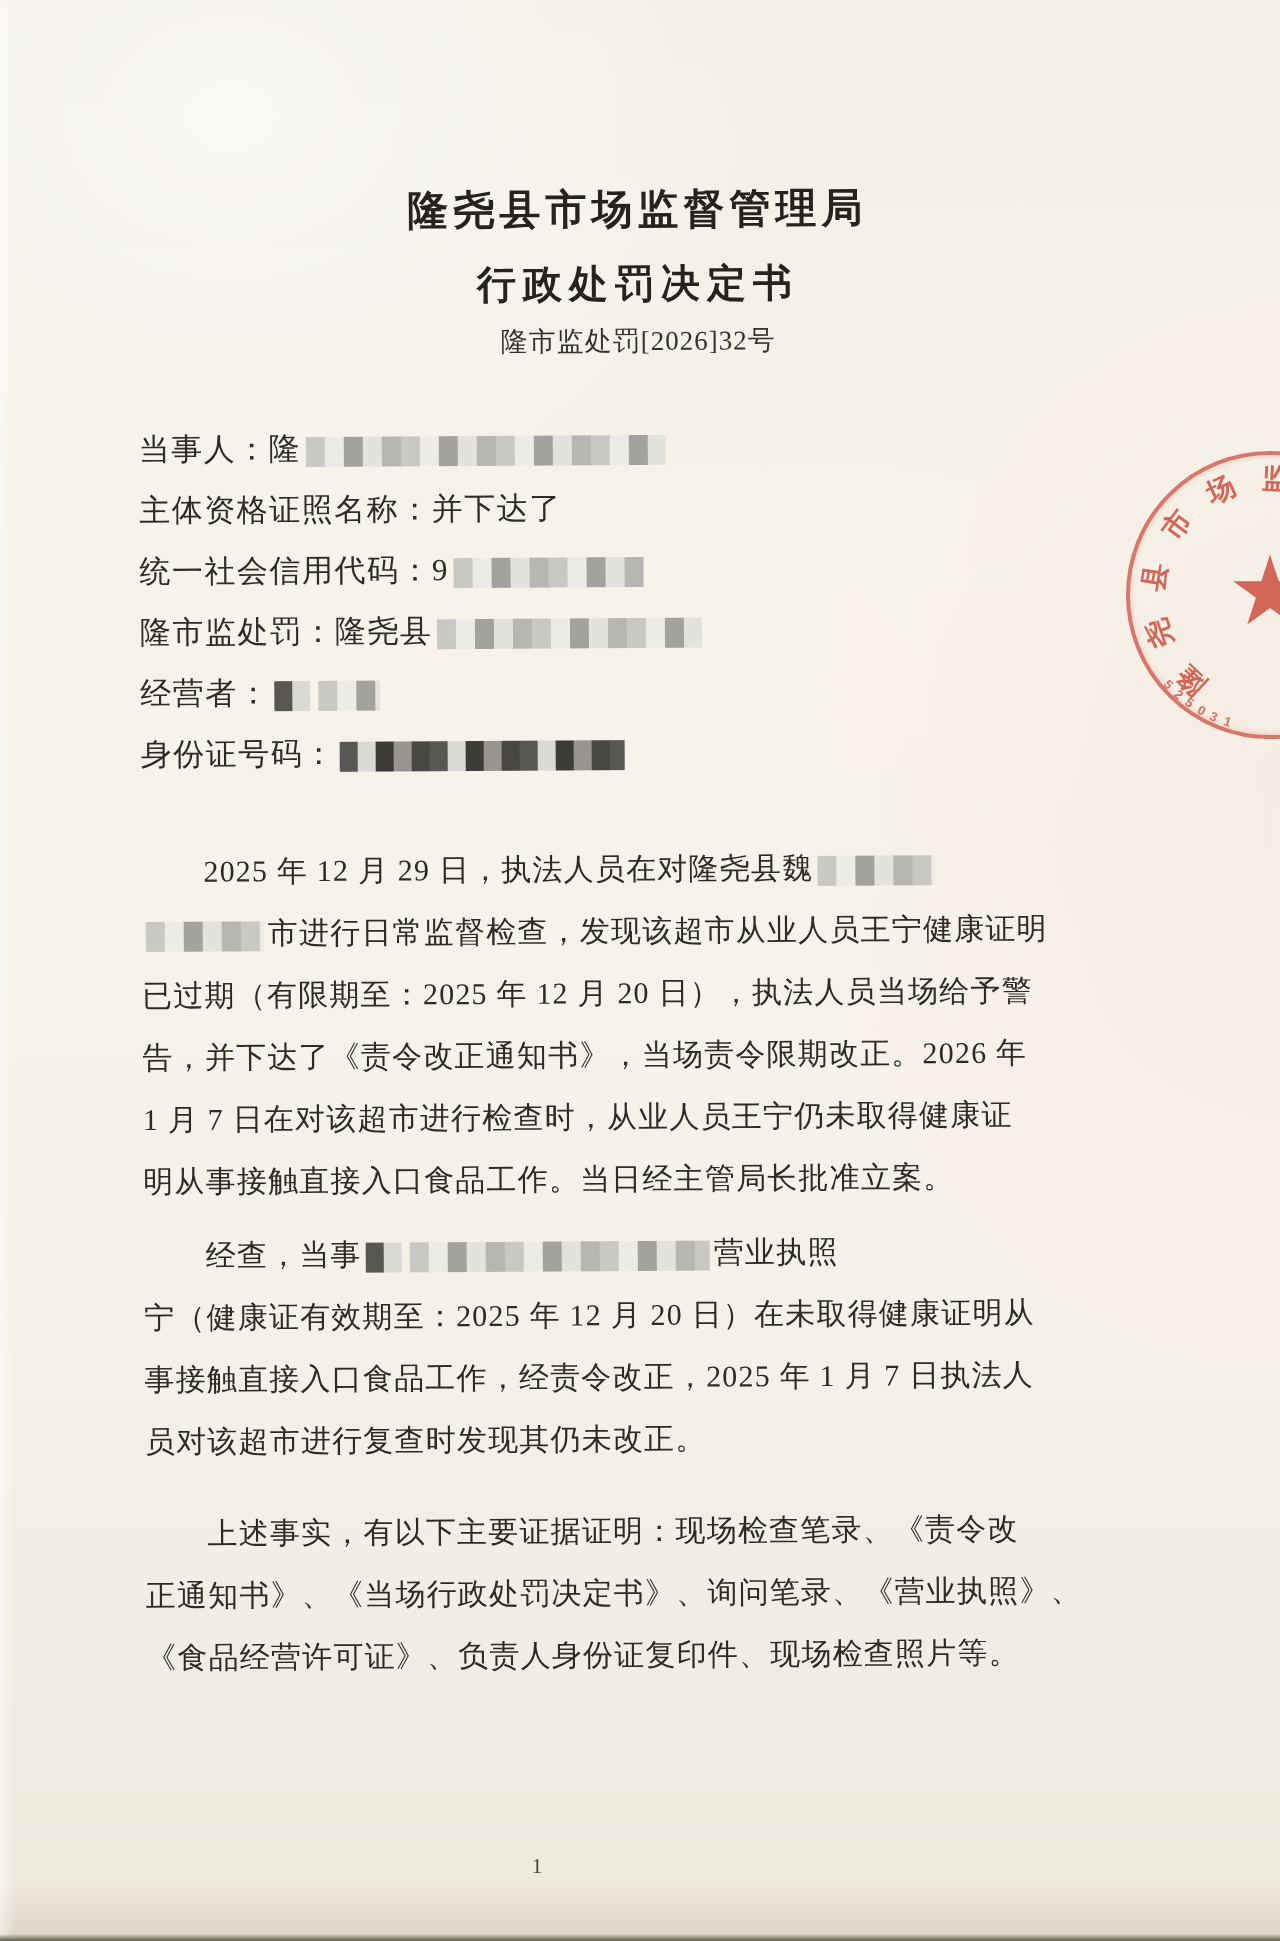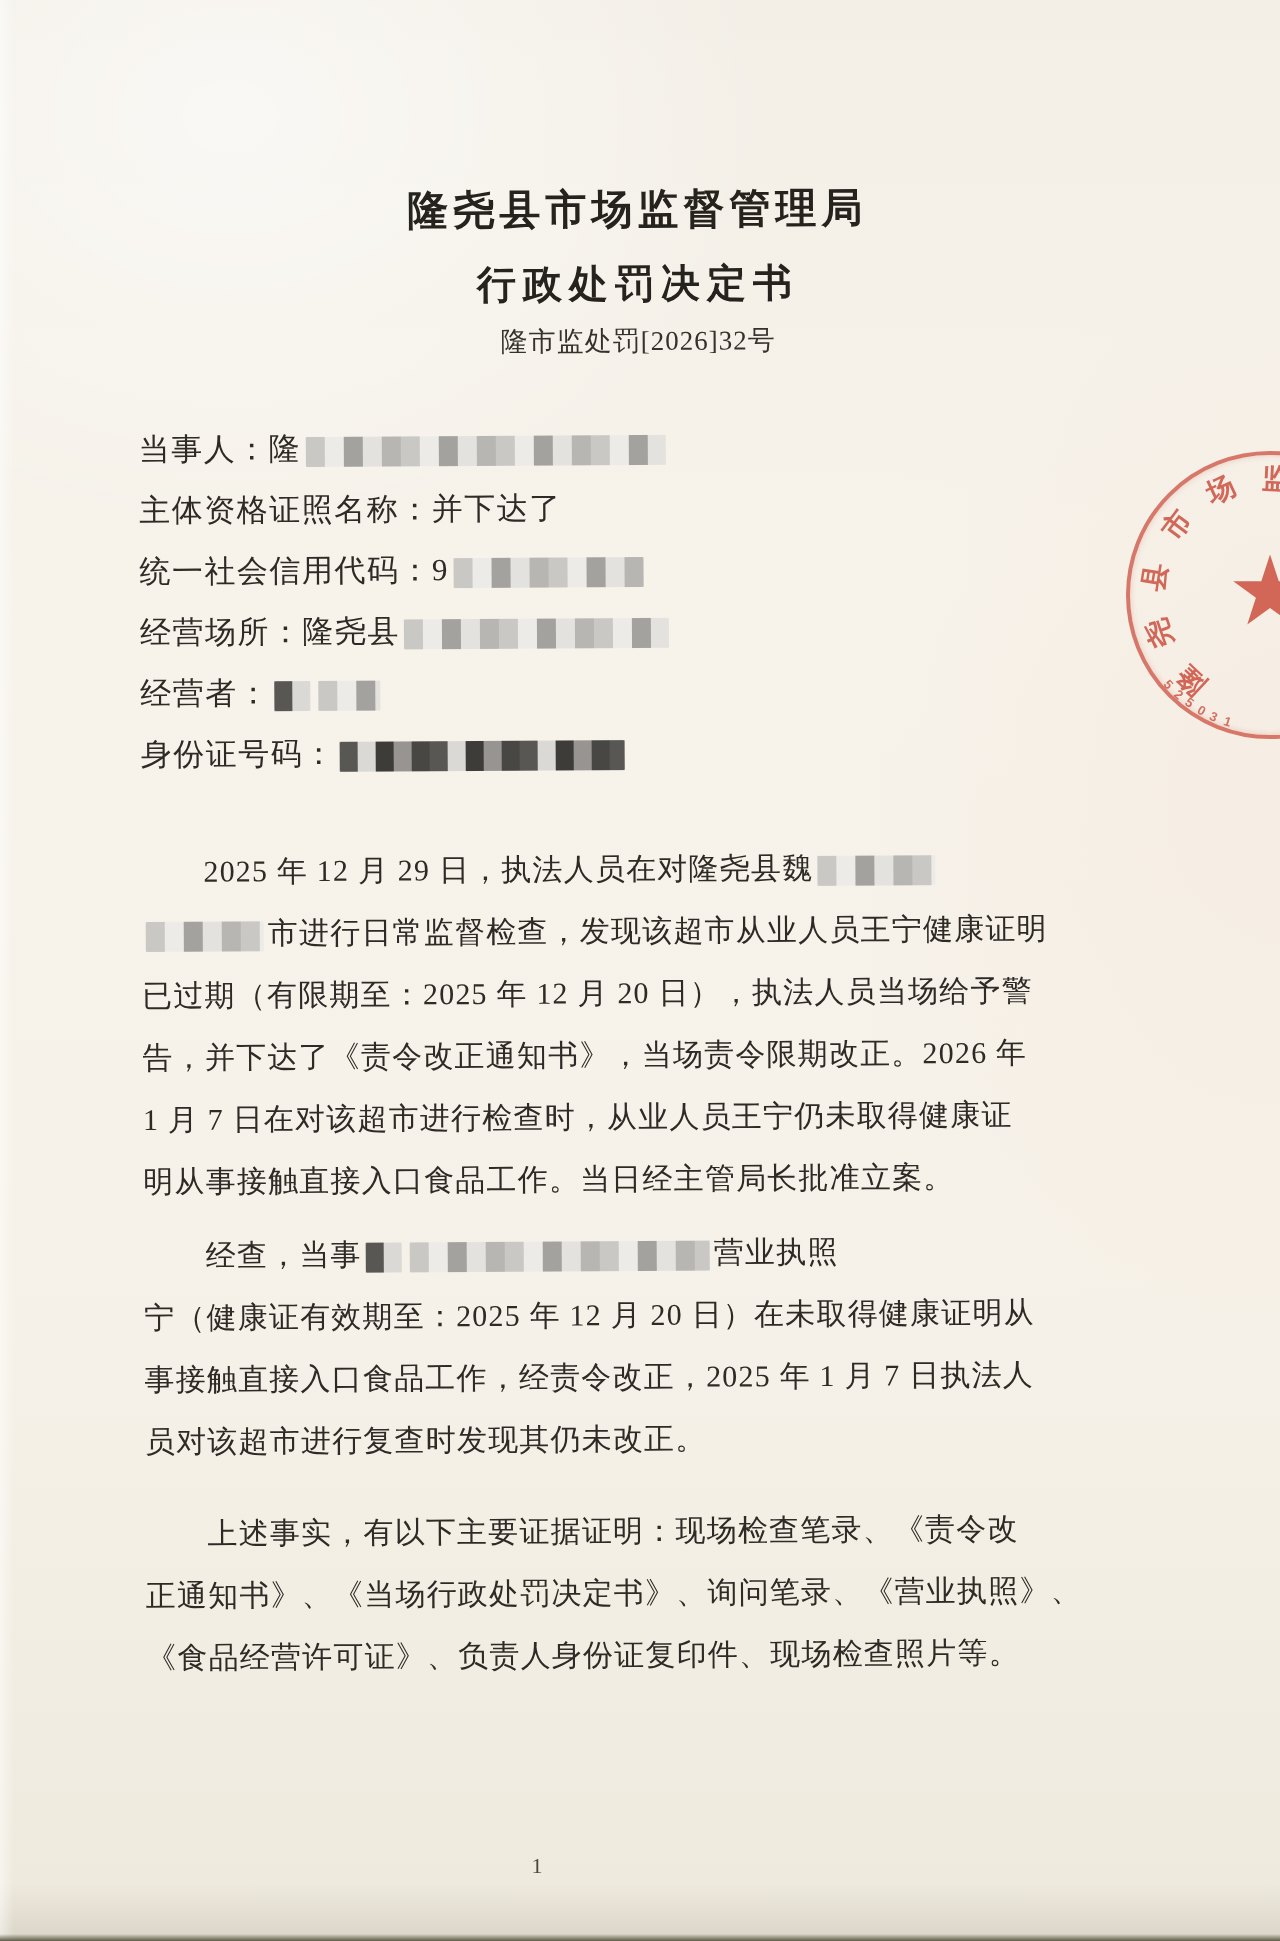--- a/index.html
+++ b/index.html
@@ -61,21 +61,21 @@
 <div class="scan">
   <div class="content">
     <h1 class="title h-authority">隆尧县市场监督管理局</h1>
     <h2 class="title h-doctype">行政处罚决定书</h2>
     <div class="h-docnum">隆市监处罚[2026]32号</div>
 
     <div class="fields">
         <div class="field-row"><span>当事人：</span><span class="txt">隆</span><span class="mosaic" style="width: 360px;"></span></div>
         <div class="field-row"><span>主体资格证照名称：</span><span class="txt">并下达了</span></div>
         <div class="field-row"><span>统一社会信用代码：</span><span class="txt">9</span><span class="mosaic" style="width: 190px;"></span></div>
-        <div class="field-row"><span>经营场所：</span><span class="txt">隆尧县</span><span class="mosaic" style="width: 265px;"></span></div>
+        <div class="field-row"><span>隆市监处罚：</span><span class="txt">隆尧县</span><span class="mosaic" style="width: 265px;"></span></div>
         <div class="field-row"><span>经营者：</span><span class="mosaic dark" style="width: 36px;"></span><span class="mosaic" style="width: 62px;"></span></div>
         <div class="field-row"><span>身份证号码：</span><span class="mosaic dark" style="width: 285px;"></span></div>
       </div>
 
     <div class="paras">
         <div class="para">
           <div class="line indent"><span class="txt">2025 年 12 月 29 日，执法人员在对隆尧县魏</span><span class="mosaic" style="width: 118px;"></span></div>
           <div class="line"><span class="mosaic" style="width: 118px;"></span><span class="txt">市进行日常监督检查，发现该超市从业人员王宁健康证明</span></div>
           <div class="line"><span class="txt">已过期（有限期至：2025 年 12 月 20 日），执法人员当场给予警</span></div>
           <div class="line"><span class="txt">告，并下达了《责令改正通知书》，当场责令限期改正。2026 年</span></div>

